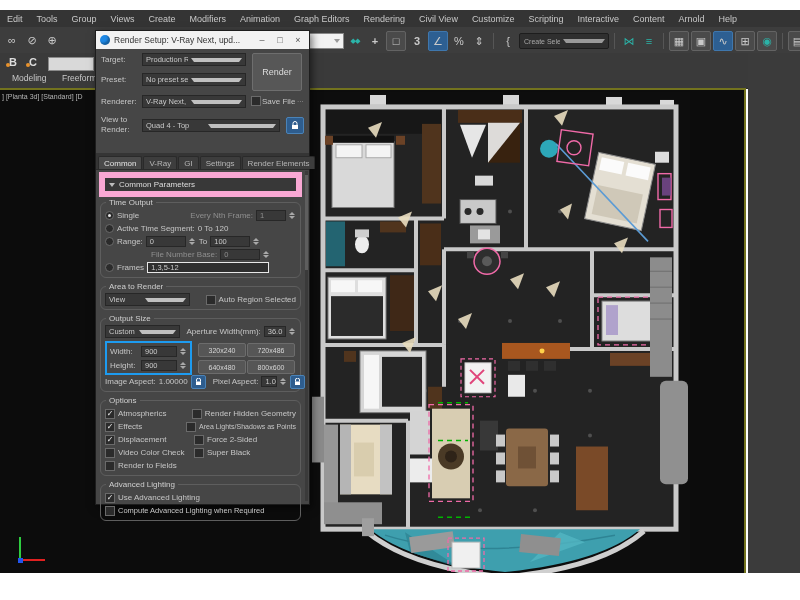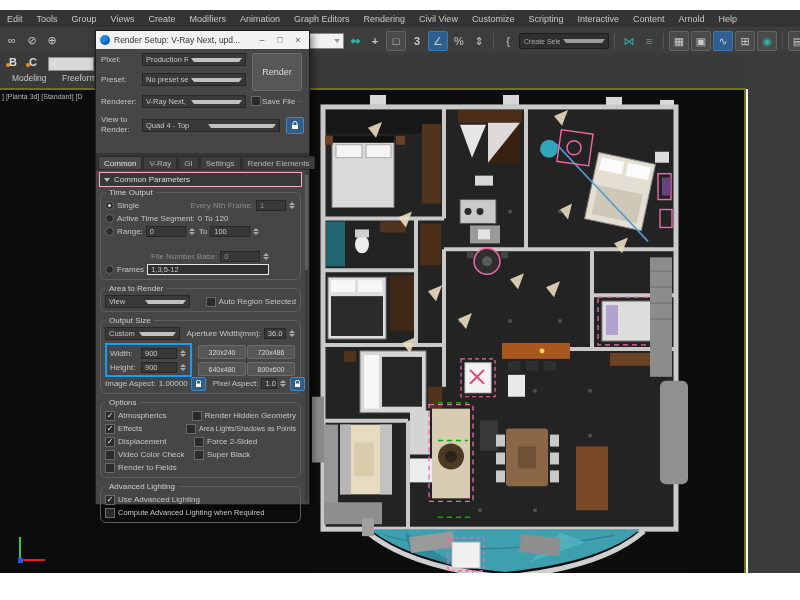--- a/index.html
+++ b/index.html
@@ -65,21 +65,21 @@
   #lockbtn{position:absolute;left:190px;top:68px;width:16px;height:15px;background:#2e5d8e;
            border:1px solid #4a83b8;border-radius:2px;display:flex;align-items:center;justify-content:center;}
   
   #tabbar{height:16px;background:#353535;display:flex;align-items:flex-end;padding-left:2px;gap:1px;
           border-bottom:1px solid #2a2a2a;}
   .tab{font-size:8px;color:#b5b5b5;background:#3d3d3d;border:1px solid #2a2a2a;border-bottom:none;
        padding:2px 5px 1px;border-radius:2px 2px 0 0;white-space:nowrap;}
   .tab.active{background:#4a4a4a;color:#e3e3e3;}
   
   #dlg-content{position:relative;height:353px;overflow:hidden;padding:2px 7px 0 3px;font-size:8px;color:#c6c6c6;}
-  .rollout{height:13px;background:#383838;border:1px solid #f9a8d4;display:flex;align-items:center;
+  .rollout{height:13px;background:#383838;border:6px solid #f9a8d4;display:flex;align-items:center;
            gap:4px;padding-left:4px;color:#dedede;margin-bottom:2px;}
   .rarr{width:0;height:0;border-left:3px solid transparent;border-right:3px solid transparent;
         border-top:4px solid #bdbdbd;}
   .grp{border:1px solid #5e5e5e;border-radius:6px;margin:5px 1px 8px;padding:6px 4px 3px;position:relative;}
   .grp-title{position:absolute;top:-5px;left:5px;background:#464646;padding:0 3px;font-size:8px;color:#cfcfcf;}
   .row{display:flex;align-items:center;height:13px;gap:3px;}
   .radio{width:9px;height:9px;border-radius:50%;background:#2b2b2b;border:1px solid #6a6a6a;
          box-sizing:border-box;flex:0 0 auto;position:relative;}
   .radio.on::after{content:"";position:absolute;left:2px;top:2px;width:3px;height:3px;border-radius:50%;background:#e8e8e8;}
   .fld{height:11px;background:#383838;border:1px solid #272727;display:flex;align-items:center;
@@ -379,21 +379,21 @@
   <div id="dialog">
     <div id="dlg-title">
       <span id="dlg-icon"></span>
       <span class="ttl">Render Setup: V-Ray Next, upd...</span>
       <span class="winbtn">–</span>
       <span class="winbtn">□</span>
       <span class="winbtn">×</span>
     </div>
 
     <div id="dlg-top">
-      <span class="dl" style="top:6px;">Pixel:</span>
+      <span class="dl" style="top:6px;">Target:</span>
       <div class="drop" style="left:46px;top:4px;width:104px;">
         <span>Production Rendering Mode</span>
           <span class="arrow-dn"></span>
       </div>
       <div id="render-btn">
           <span>Render</span>
         </div>
 
       <span class="dl" style="top:26px;">Preset:</span>
       <div class="drop" style="left:46px;top:24px;width:104px;">
@@ -471,21 +471,21 @@
             </span>
           <span class="lbl">To</span>
           <div class="fld" style="width:40px;">
               <span>100</span>
             </div>
           <span class="spin">
               <i class="up"></i>
               <i class="dn"></i>
             </span>
         </div>
-        <div class="row" style="padding-left:46px;margin-top:12px;">
+        <div class="row" style="padding-left:46px;">
           <span class="lbl dim">File Number Base:</span>
           <div class="fld dim" style="width:40px;">
               <span>0</span>
             </div>
           <span class="spin">
               <i class="up"></i>
               <i class="dn"></i>
             </span>
         </div>
         <div class="row">

